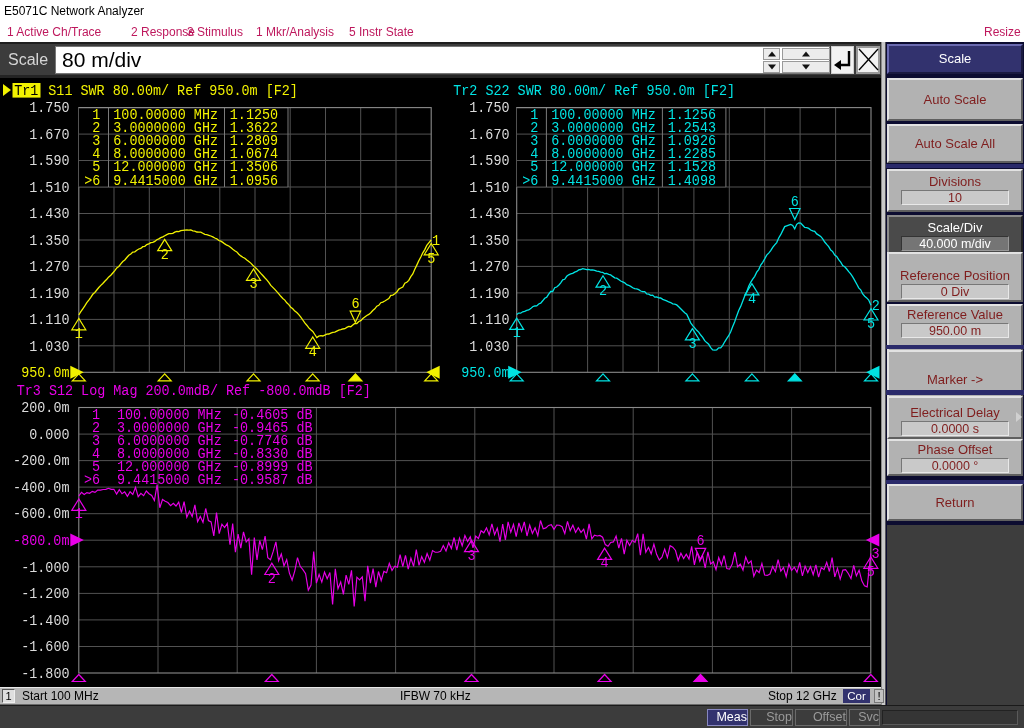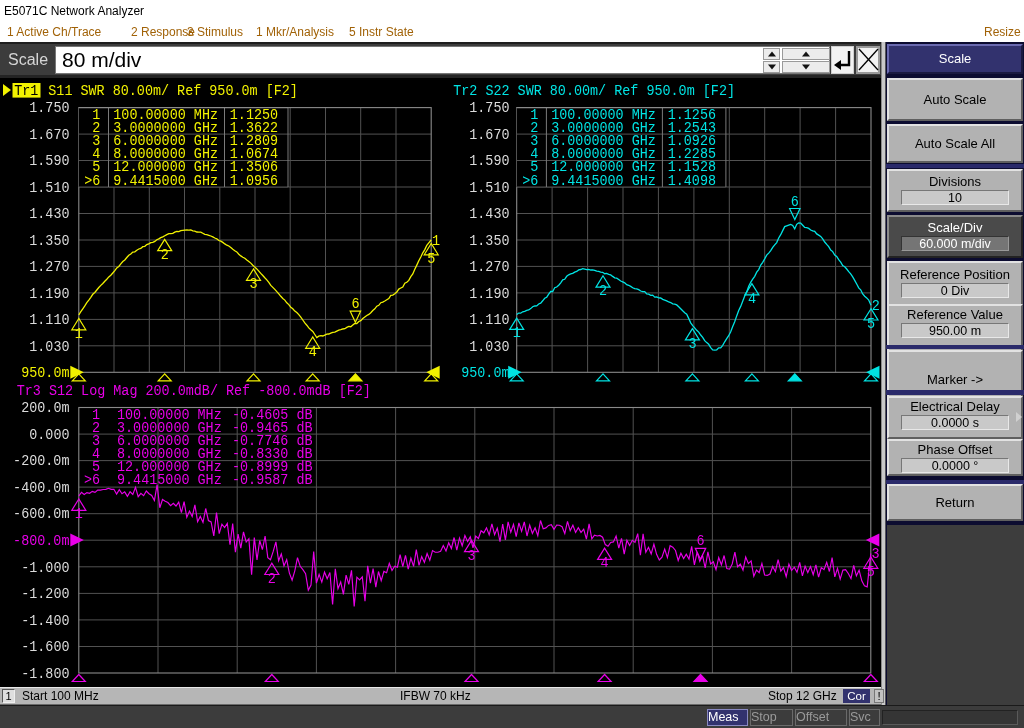--- a/index.html
+++ b/index.html
@@ -1,41 +1,41 @@
 <!DOCTYPE html>
 <html><head><meta charset="utf-8"><style>
 *{margin:0;padding:0;box-sizing:border-box}
 html,body{width:1024px;height:728px;overflow:hidden;background:#000;
   font-family:"Liberation Sans",sans-serif;-webkit-font-smoothing:antialiased}
 .abs{position:absolute}
 #titlebar{left:0;top:0;width:1024px;height:22px;background:#fff;color:#000;font-size:12px}
 #titlebar span{position:absolute;left:4px;top:4px}
-#menubar{left:0;top:22px;width:1024px;height:20px;background:#fff;color:#a16207;font-size:12px}
+#menubar{left:0;top:22px;width:1024px;height:20px;background:#fff;color:#be185d;font-size:12px}
 #menubar span{position:absolute;top:3px}
 #scalebar{left:0;top:42px;width:881px;height:36px;background:#3c3c3c;border-top:2px solid #1e1e1e;border-bottom:3px solid #242424}
 #scalelbl{left:8px;top:7px;color:#d6d6d6;font-size:16px}
 #scalefield{left:55px;top:2px;width:775px;height:28px;background:#fff;border:1px solid #777}
 #scaletext{left:6px;top:1px;color:#000;font-size:21px}
 .spbtn{position:absolute;background:#ececec;border:1px solid #9a9a9a}
 .upar{position:absolute;left:50%;top:50%;transform:translate(-50%,-50%);width:0;height:0;border-left:4px solid transparent;border-right:4px solid transparent;border-bottom:5px solid #111}
 .dnar{position:absolute;left:50%;top:50%;transform:translate(-50%,-50%);width:0;height:0;border-left:4px solid transparent;border-right:4px solid transparent;border-top:5px solid #111}
 #entbtn{left:831px;top:2px;width:23px;height:28px;background:#f2f2f2;border:1px solid #cfcfcf}
 #clsbtn{left:856px;top:2px;width:24px;height:28px;background:#f2f2f2;border:2px solid #9a9a9a}
 #divider{left:881px;top:42px;width:5px;height:663px;background:#c9c9c9;border-left:1px solid #8a8a8a;border-right:1px solid #55555a}
 #sidebar{left:886px;top:42px;width:138px;height:663px;background:#0c0c30}
-.sbtn{position:absolute;left:1px;width:136px;background:#b2b2b2;border-top:2px solid #e2e2e2;border-left:2px solid #e2e2e2;border-bottom:2px solid #5f5f5f;border-right:2px solid #5f5f5f;color:#000000;font-size:13px;text-align:center}
+.sbtn{position:absolute;left:1px;width:136px;background:#b2b2b2;border-top:2px solid #e2e2e2;border-left:2px solid #e2e2e2;border-bottom:2px solid #5f5f5f;border-right:2px solid #5f5f5f;color:#7f1d1d;font-size:13px;text-align:center}
 .sbtn .lbl{display:block}
 .sval{display:block;margin:1px 12px 0 12px;background:#c9c9c9;border:1px solid #777;border-bottom-color:#e8e8e8;border-right-color:#e8e8e8;font-size:12.5px;height:15px;line-height:14px}
 .navy{background:#32326e !important;color:#fff !important;border-top-color:#6a6ab0 !important;border-left-color:#6a6ab0 !important;border-bottom-color:#1a1a40 !important;border-right-color:#1a1a40 !important}
 .dark{background:#4a4a4a !important;color:#fff !important;border-top-color:#8a8a8a !important;border-left-color:#8a8a8a !important;border-bottom-color:#222 !important;border-right-color:#222 !important}
 .dark .sval{background:#757575;border-color:#333;border-bottom-color:#999;border-right-color:#999;color:#fff}
 .sep{position:absolute;left:0;width:138px;height:3px;background:#2a2a6a}
 #statusbar{left:0;top:687px;width:881px;height:18px;background:#b6b6b6;border-top:1px solid #e8e8e8;border-bottom:1px solid #6a6a6a;font-size:12px;color:#000}
 #bottombar{left:0;top:705px;width:1024px;height:23px;background:#3c3c3c;border-top:1px solid #1a1a1a}
-.bbtn{position:absolute;top:3px;height:17px;font-size:12.5px;text-align:left;border:1px solid #6a6a6a;color:#9a9a9a;line-height:15px;background:#3c3c3c}
+.bbtn{position:absolute;top:3px;height:17px;font-size:12.5px;text-align:right;border:1px solid #6a6a6a;color:#9a9a9a;line-height:15px;background:#3c3c3c}
 </style></head>
 <body>
 <div class="abs" id="titlebar">
     <span>E5071C Network Analyzer</span>
   </div>
 <div class="abs" id="menubar">
  <span style="left:7px">1 Active Ch/Trace</span>
  <span style="left:131px">2 Response</span>
  <span style="left:187px">3 Stimulus</span>
  <span style="left:256px">1 Mkr/Analysis</span>
@@ -313,36 +313,36 @@
 <div class="sbtn " style="top:82px;height:39px;padding-top:10px">
       <span class="lbl">Auto Scale All</span>
     </div>
 <div class="sep" style="top:121.5px;height:4.5px"></div>
 <div class="sbtn " style="top:127px;height:43px;padding-top:3px">
       <span class="lbl">Divisions</span>
       <span class="sval">10</span>
     </div>
 <div class="sbtn dark" style="top:172.5px;height:43px;padding-top:3px">
       <span class="lbl">Scale/Div</span>
-      <span class="sval">60.000 m/div</span>
-    </div>
-<div class="sbtn " style="top:219px;height:50px;padding-top:4px">
+      <span class="sval">40.000 m/div</span>
+    </div>
+<div class="sbtn " style="top:210px;height:50px;padding-top:14px">
       <span class="lbl">Reference Position</span>
       <span class="sval">0 Div</span>
     </div>
 <div class="sbtn " style="top:261.5px;height:49px;padding-top:1px">
       <span class="lbl">Reference Value</span>
       <span class="sval">950.00 m</span>
     </div>
 <div class="sep" style="top:302.5px;height:4.5px"></div>
 <div class="sbtn " style="top:307.5px;height:50px;padding-top:16px;line-height:24px">
       <span class="lbl">Marker -&gt;<br>Reference</span>
     </div>
 <div class="sep" style="top:348px;height:4.5px"></div>
-<div class="sbtn " style="top:353.5px;height:43px;padding-top:1px">
+<div class="sbtn " style="top:353.5px;height:43px;padding-top:7px">
       <span class="lbl">Electrical Delay</span>
       <span class="sval">0.0000 s</span>
       <i style="position:absolute;right:-1px;top:14px;width:0;height:0;border-top:5px solid transparent;border-bottom:5px solid transparent;border-left:6px solid #d0d0d0"></i>
     </div>
 <div class="sbtn " style="top:396.5px;height:37px;padding-top:1px">
       <span class="lbl">Phase Offset</span>
       <span class="sval">0.0000 °</span>
     </div>
 <div class="sep" style="top:437.5px;height:4.5px"></div>
 <div class="sbtn " style="top:442px;height:37px;padding-top:9px">

